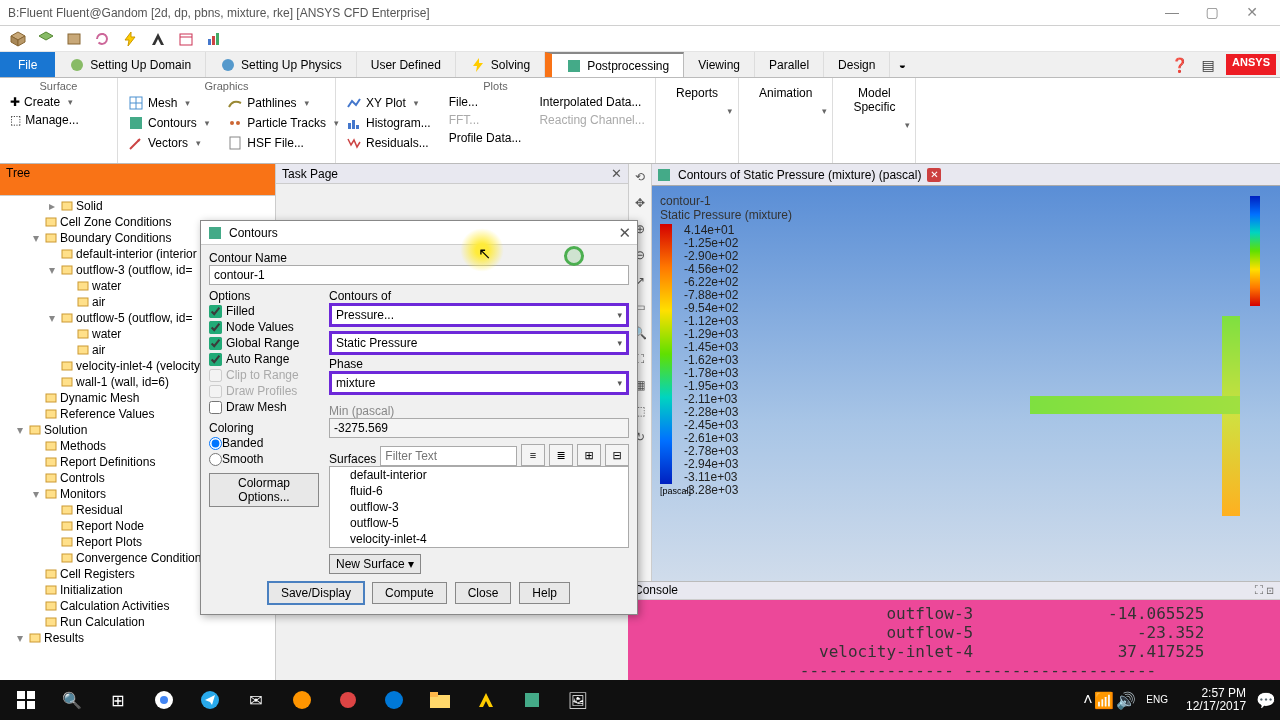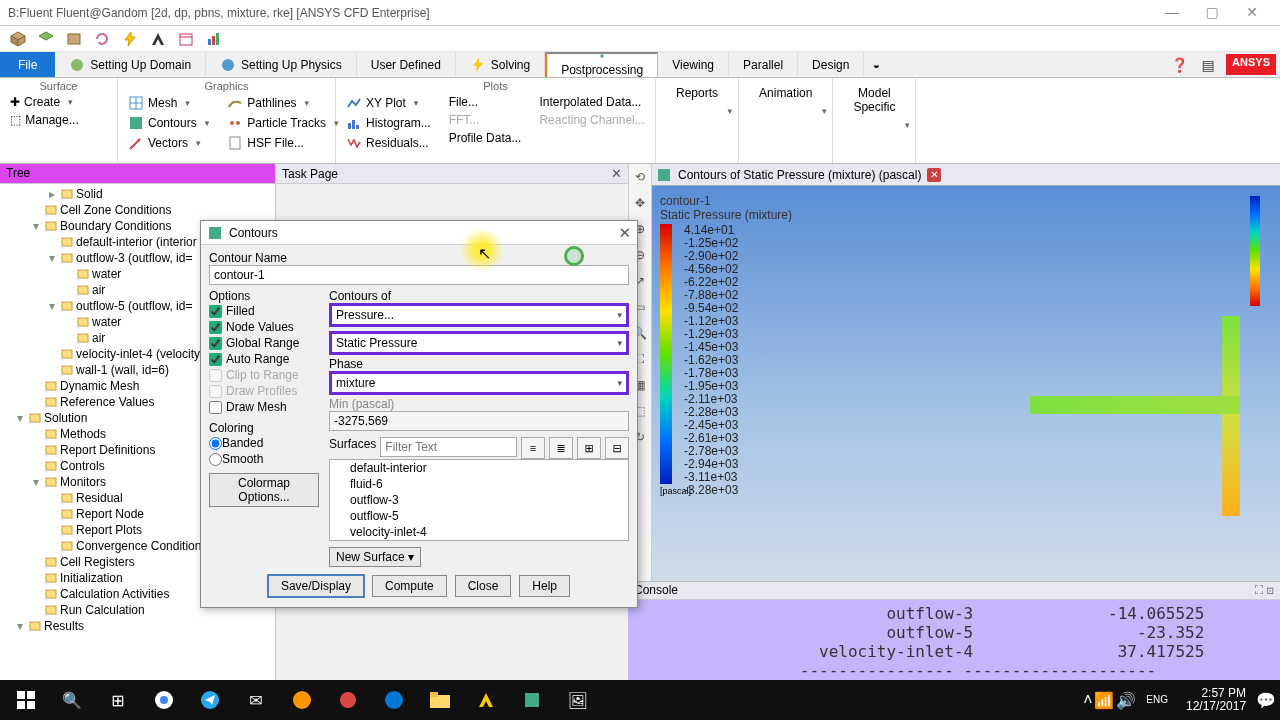--- a/index.html
+++ b/index.html
@@ -11,39 +11,39 @@
 .winbtn { width:40px; height:20px; text-align:center; color:#888; font-size:14px; line-height:18px; }
 
 
 .iconrow { height:26px; background:#fff; display:flex; align-items:center; gap:8px; padding:0 8px; border-bottom:1px solid #e4e4e4; }
 .iconrow .ico { width:20px; height:20px; display:flex; align-items:center; justify-content:center; }
 
 
 .ribbontabs { height:26px; background:#f0f0f0; display:flex; align-items:stretch; border-bottom:1px solid #bbb; }
 .ribbontab { display:flex; align-items:center; gap:5px; padding:0 14px; border-right:1px solid #ddd; cursor:pointer; }
 .ribbontab.file { background:#1976d2; color:#fff; border:none; padding:12px 18px; }
-.ribbontab.active { background:#fff; border-top:2px solid #888; border-left:2px solid #f97316; border-right:1px solid #bbb;flex-direction:column; }
+.ribbontab.active { background:#fff; border-top:2px solid #888; border-left:7px solid #f97316; border-right:1px solid #bbb; }
 .ribbontabs .rspacer { flex:1; }
 .rhelp { width:28px; display:flex; align-items:center; justify-content:center; color:#333; font-size:14px; }
 .ansys { background:#ed1c24; color:#fff; font-weight:bold; padding:2px 6px; font-size:11px; margin:2px 4px; }
 
 
 .ribbonbody { height:86px; background:#fff; border-bottom:1px solid #bbb; display:flex; }
 .rgroup { border-right:1px solid #ddd; padding:2px 6px; display:flex; flex-direction:column; }
 .rgroup .glabel { text-align:center; color:#666; font-size:11px; padding-bottom:2px; }
 .rgroup .grow { display:flex; gap:10px; flex:1; }
 .rgroup .gcol { display:flex; flex-direction:column; justify-content:flex-start; gap:2px; }
 .rbtn { display:flex; align-items:center; gap:4px; padding:1px 4px; white-space:nowrap; }
 .rbtn .drop { color:#666; font-size:9px; padding-left:4px; }
 .bigbtn { display:flex; flex-direction:column; align-items:center; justify-content:center; padding:6px 14px; text-align:center; }
 .disabled { color:#aaa; }
 
 
 .main { position:relative; height:calc(720px - 26px - 26px - 26px - 86px - 40px); display:flex; }
-.treehdr { height:20px; background:#d946ef; border-bottom:1px solid #ccc; padding:2px 6px; }
+.treehdr { height:32px; background:#f97316; border-bottom:1px solid #ccc; padding:2px 6px; }
 .tree { width:276px; background:#fff; border-right:1px solid #ccc; overflow:hidden; }
 .treebody { padding:2px 0; }
 .tnode { display:flex; align-items:center; padding:1px 0; white-space:nowrap; }
 .tind { display:inline-block; }
 .ttw { width:12px; color:#888; text-align:center; cursor:pointer; }
 .tico { width:14px; height:14px; margin:0 2px; }
 
 .center { flex:1; display:flex; flex-direction:column; position:relative; }
 .tphdr { height:20px; background:#e8e8f0; border-bottom:1px solid #ccc; display:flex; align-items:center; padding:0 6px; width:352px;}
 .tphdr .x { margin-left:auto; font-size:13px; color:#555; }
@@ -56,21 +56,21 @@
 .visclose { background:#cc4040; color:#fff; width:14px; height:14px; font-size:10px; text-align:center; line-height:14px; border-radius:2px;}
 .visbody { flex:1; position:relative; background:linear-gradient(#5a8ed6,#a8c5e6 60%, #d0dceb); }
 .legend { position:absolute; left:8px; top:38px; }
 .legendbar { width:12px; height:260px; background:linear-gradient(to bottom,#d40000,#ff7800,#ffe000,#60e000,#00d4c0,#0070ff,#0020c0); }
 .legendtxt { position:absolute; left:24px; top:0; font-size:9px; color:#222; line-height:13px; }
 .minilegend { position:absolute; right:20px; top:10px; width:10px; height:110px; background:linear-gradient(to bottom,#0020c0,#0070ff,#00d4c0,#60e000,#ffe000,#ff7800,#d40000); }
 .tshape1 { position:absolute; right:40px; top:130px; width:18px; height:200px; background:linear-gradient(to bottom,#7ee040,#d0e040,#ffb020); }
 .tshape2 { position:absolute; right:40px; top:210px; width:210px; height:18px; background:linear-gradient(to right,#7ee040,#a0e040); }
 .vislabel { position:absolute; left:8px; top:8px; font-size:9px; color:#333; }
 
-.console { border-top:1px solid #bbb; background:#c4b5fd; }
+.console { border-top:1px solid #bbb; background:#ec4899; }
 .conshdr { height:18px; background:#e8e8f0; padding:1px 6px; border-bottom:1px solid #ccc; display:flex; }
 .consbody { padding:4px 8px; font-family:Consolas,monospace; font-size:16px; color:#333; white-space:pre; height:80px; overflow:hidden; }
 
 
 .dialog { position:absolute; left:200px; top:220px; width:438px; background:#f0f0f0; border:1px solid #888; box-shadow:2px 2px 8px rgba(0,0,0,0.3); z-index:100; }
 .dlgtitle { height:24px; background:#fff; border-bottom:1px solid #ccc; display:flex; align-items:center; padding:0 6px; gap:6px; }
 .dlgtitle .x { margin-left:auto; font-size:15px; color:#555; cursor:pointer; }
 .dlgbody { padding:6px 8px; }
 .dlgfield { margin-bottom:4px; }
 .dlgin { width:100%; border:1px solid #aaa; padding:2px 4px; background:#fff; }
@@ -722,27 +722,27 @@
         <div style="height:4px"></div>
         <div class="sel">
             <span>Static Pressure</span>
             <span class="ar">▾</span>
           </div>
         <div style="margin-top:2px">Phase</div>
         <div class="sel">
             <span>mixture</span>
             <span class="ar">▾</span>
           </div>
-        <div class="dlgrow" style="margin-top:2px">
+        <div class="dlgrow" style="margin-top:9px">
           <div style="flex:1">
             <div style="color:#888">Min (pascal)</div>
             <input class="dlgin" style="background: rgb(244, 244, 244);" value="-3275.569">
           </div>
         </div>
-        <div class="dlgrow" style="align-items:flex-start;gap:4px;margin-top:6px">
+        <div class="dlgrow" style="align-items:flex-end;gap:4px;margin-top:6px">
           <span>Surfaces</span>
           <input class="dlgin" style="flex: 1 1 0%;" placeholder="Filter Text">
           <span class="iconbtn">≡</span>
           <span class="iconbtn">≣</span>
           <span class="iconbtn">⊞</span>
           <span class="iconbtn">⊟</span>
         </div>
         <div class="surflist" id="surflist">
             <div>default-interior</div>
             <div>fluid-6</div>

